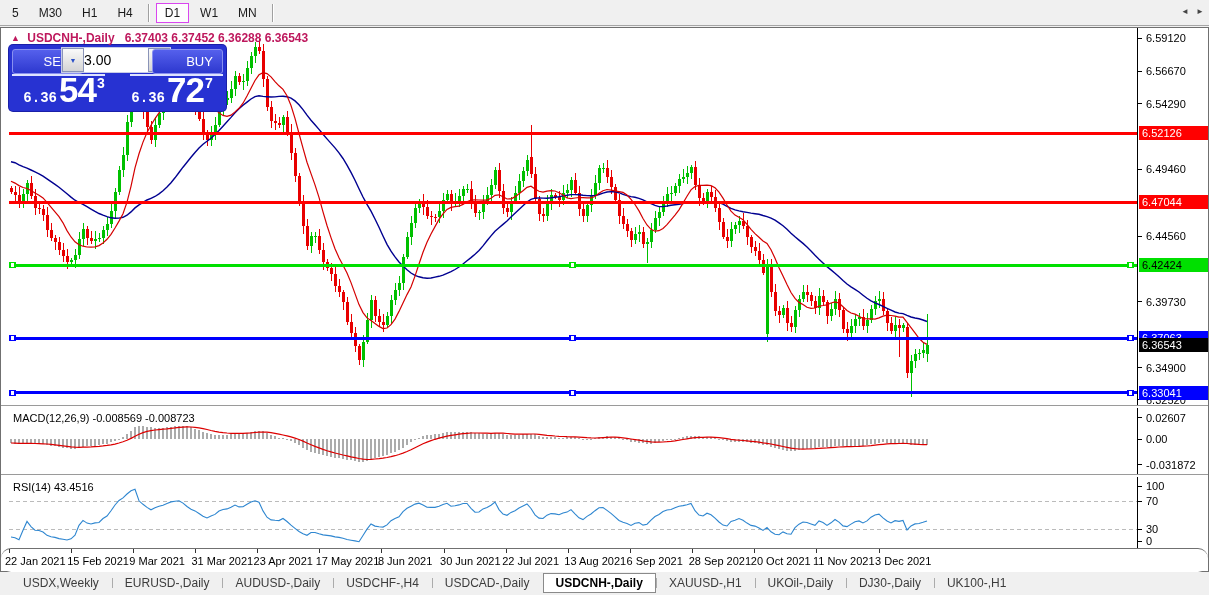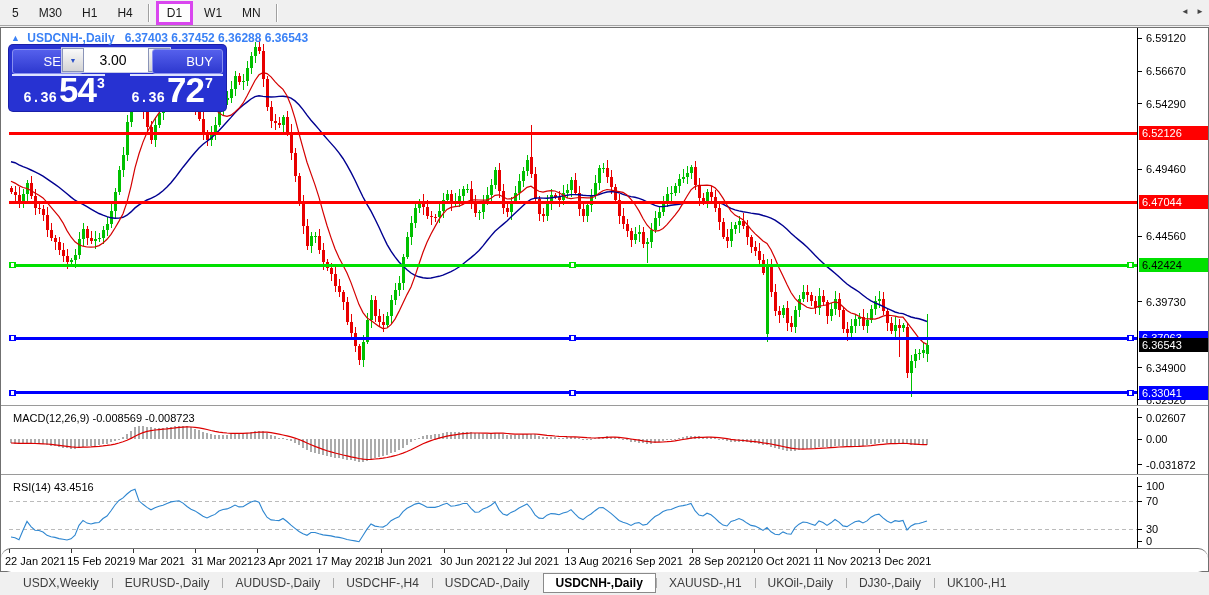--- a/index.html
+++ b/index.html
@@ -2,46 +2,46 @@
 <html><head>
 <meta charset="utf-8">
 <style>
   html,body{margin:0;padding:0;background:#f0f0f0;font-family:"Liberation Sans",sans-serif;}
   #app{position:relative;width:1209px;height:595px;overflow:hidden;background:#f0f0f0;}
 
   
   #toolbar{position:absolute;top:0;left:0;width:100%;height:26px;border-bottom:1px solid #a5a5a5;
            display:flex;align-items:center;padding-left:2px;box-sizing:border-box;}
   .tf{font-size:12px;color:#1a1a1a;padding:3px 9px;margin:0 1px;cursor:default;}
-  .tf.active{background:#fdfdfd;border:3px solid #d946ef;padding:2px 8px;}
+  .tf.active{background:#fdfdfd;border:1px solid #d946ef;padding:2px 8px;}
   .tbsep{width:1px;height:18px;background:#a0a0a0;border-right:1px solid #ffffff;margin:0 5px;}
 
   
   #chartwin{position:absolute;top:27px;left:0;width:1209px;height:545px;background:#ffffff;
             border:1px solid #707070;box-sizing:border-box;}
-  #titlebar{position:absolute;left:10px;top:3px;font-size:12px;font-weight:600;color:#3b82f6;z-index:6;white-space:nowrap;}
+  #titlebar{position:absolute;left:10px;top:3px;font-size:12px;font-weight:600;color:#be185d;z-index:6;white-space:nowrap;}
   #titlebar .mark{font-size:9px;margin-right:4px;position:relative;top:-1px;}
   .pane{position:absolute;left:0;}
   .paneSep{position:absolute;left:0;width:100%;height:1px;background:#9a9a9a;border-bottom:1px solid #fff;}
   #dateaxis{position:absolute;left:0;top:520px;width:100%;height:23px;border-top:1px solid #707070;background:#fff;border-radius:10px;}
   svg text{font-family:"Liberation Sans",sans-serif;font-size:11px;fill:#000;}
 
   
   #tradepanel{position:absolute;left:8px;top:17px;width:217px;height:66px;z-index:5;
               background:#2732d2;border-radius:4px;box-shadow:0 0 0 1px #1a1fa8;}
   .tp-btn{position:absolute;top:4px;width:45px;height:23px;display:flex;align-items:center;justify-content:center;
           background:linear-gradient(#5560ec,#2d38cf);border:1px solid #8890f0;border-radius:3px;
           color:#fff;font-size:13px;cursor:pointer;padding-left:24px;}
   #sellbtn{left:3px;} #buybtn{right:3px;}
   #spinner{position:absolute;left:52px;top:2px;width:110px;height:26px;background:#fff;border:1px solid #c8cce8;
            display:flex;box-sizing:border-box;}
   .spin{width:20px;background:linear-gradient(#fafafa,#d4d4d4);border:1px solid #8a94b8;color:#2a50c8;
         font-size:7px;display:flex;align-items:center;justify-content:center;cursor:pointer;}
   #volinput{flex:1;border:none;outline:none;font-family:"Liberation Sans",sans-serif;font-size:14px;
-            text-align:center;padding:0 6px 0 0;color:#000;min-width:0;background:#fff;}
+            text-align:left;padding:0 6px 0 0;color:#000;min-width:0;background:#fff;}
   .tp-sep{position:absolute;top:29px;height:2px;background:#dee3ff;}
   .tp-price{position:absolute;top:30px;height:34px;color:#fff;display:flex;align-items:baseline;justify-content:center;}
   .tp-price .pfx{font-size:14px;font-weight:700;margin-right:2px;font-family:Liberation Mono, monospace;}
   .tp-price .big{font-size:35px;font-weight:700;line-height:30px;letter-spacing:-1px;}
   .tp-price .sup{font-size:14px;font-weight:700;position:relative;top:-14px;margin-left:1px;}
 
   
   #tabbar{position:absolute;top:572px;left:0;width:100%;height:21px;background:#f0f0f0;
           display:flex;align-items:center;padding-left:10px;box-sizing:border-box;}
   .tab{font-size:12px;color:#3c3c3c;padding:2px 13px;position:relative;cursor:pointer;white-space:nowrap;}

